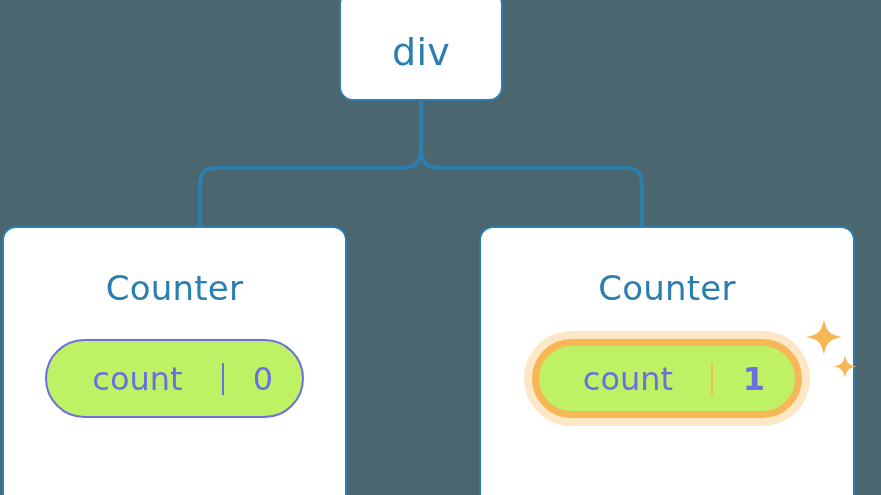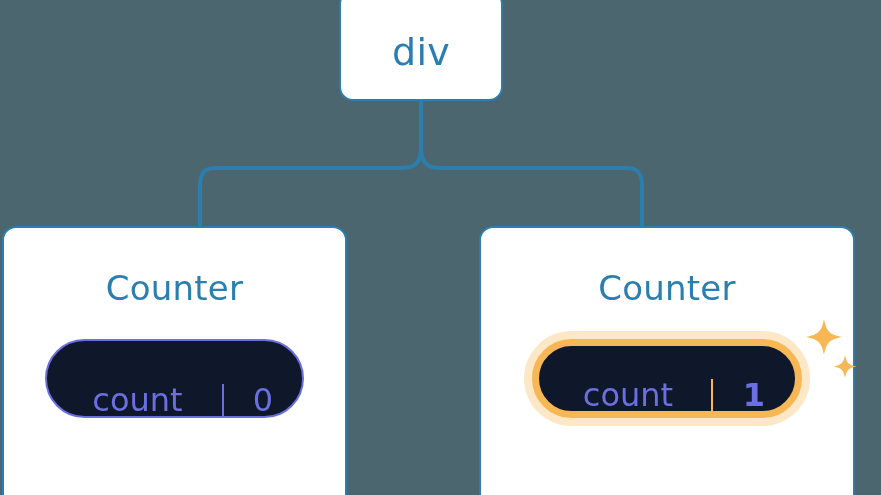--- a/index.html
+++ b/index.html
@@ -84,25 +84,25 @@
   
   .pill-wrap {
     position: relative;
     margin-top: 34px;
     display: inline-block;
   }
 
   .pill {
     position: relative;
     display: flex;
-    align-items: flex-end;
+    align-items: center;
     height: 79px;
     border: 2px solid #6b6fe0;
     border-radius: 999px;
-    background: #0f172a;
+    background: #bef264;
     box-sizing: border-box;
   }
 
   .pill-key,
   .pill-val {
     display: flex;
     align-items: center;
     justify-content: center;
     color: #6b6fe0;
     font-size: 32px;

